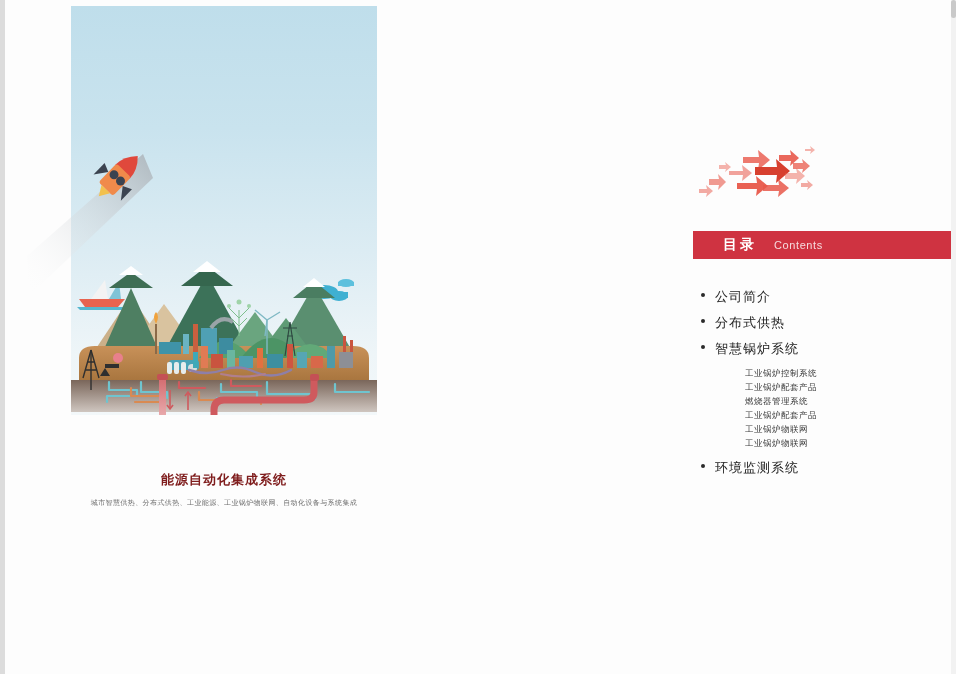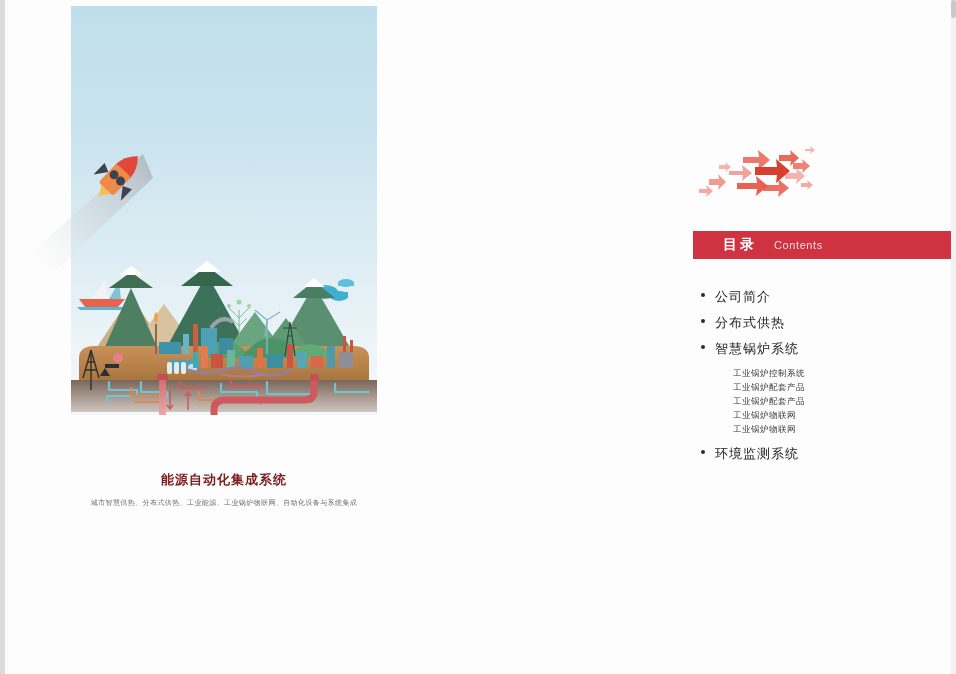--- a/index.html
+++ b/index.html
@@ -40,21 +40,21 @@
     position:absolute;left:0px;top:231px;width:260px;height:28px;
     background:#cf3341;display:flex;align-items:center;
   }
   .toc-banner .cn{font-size:14px;font-weight:bold;color:#ffffff;letter-spacing:3px;margin-left:30px;}
   .toc-banner .en{font-size:11px;color:#f6dadd;margin-left:17px;letter-spacing:.6px;}
 
   .toc-list{position:absolute;left:8px;top:288px;width:254px;}
   .toc-main{display:flex;align-items:baseline;margin-bottom:8px;}
   .toc-dot{width:4px;height:4px;border-radius:50%;background:#2b2b2b;margin-right:10px;flex:none;position:relative;top:-4px;}
   .toc-main-label{font-size:13px;color:#232323;letter-spacing:1px;}
-  .toc-subs{margin:5px 0 9px 32px;}
+  .toc-subs{margin:5px 0 9px 44px;}
   .toc-sub{font-size:8.5px;color:#3a3a3a;line-height:14px;letter-spacing:.5px;}
 </style>
 </head>
 <body>
 
 <div class="page-edge-left"></div>
 <div class="page-sheet"></div>
 
 <div class="poster">
 
@@ -276,20 +276,21 @@
         <span class="toc-dot"></span>
         <span class="toc-main-label">分布式供热</span>
       </div>
       <div class="toc-main">
         <span class="toc-dot"></span>
         <span class="toc-main-label">智慧锅炉系统</span>
       </div>
       <div class="toc-subs">
         <div class="toc-sub">工业锅炉控制系统</div>
         <div class="toc-sub">工业锅炉配套产品</div>
+        <div class="toc-sub">燃烧器管理系统</div>
         <div class="toc-sub">工业锅炉配套产品</div>
         <div class="toc-sub">工业锅炉物联网</div>
         <div class="toc-sub">工业锅炉物联网</div>
       </div>
       <div class="toc-main">
         <span class="toc-dot"></span>
         <span class="toc-main-label">环境监测系统</span>
       </div>
     </div>
 </div>

